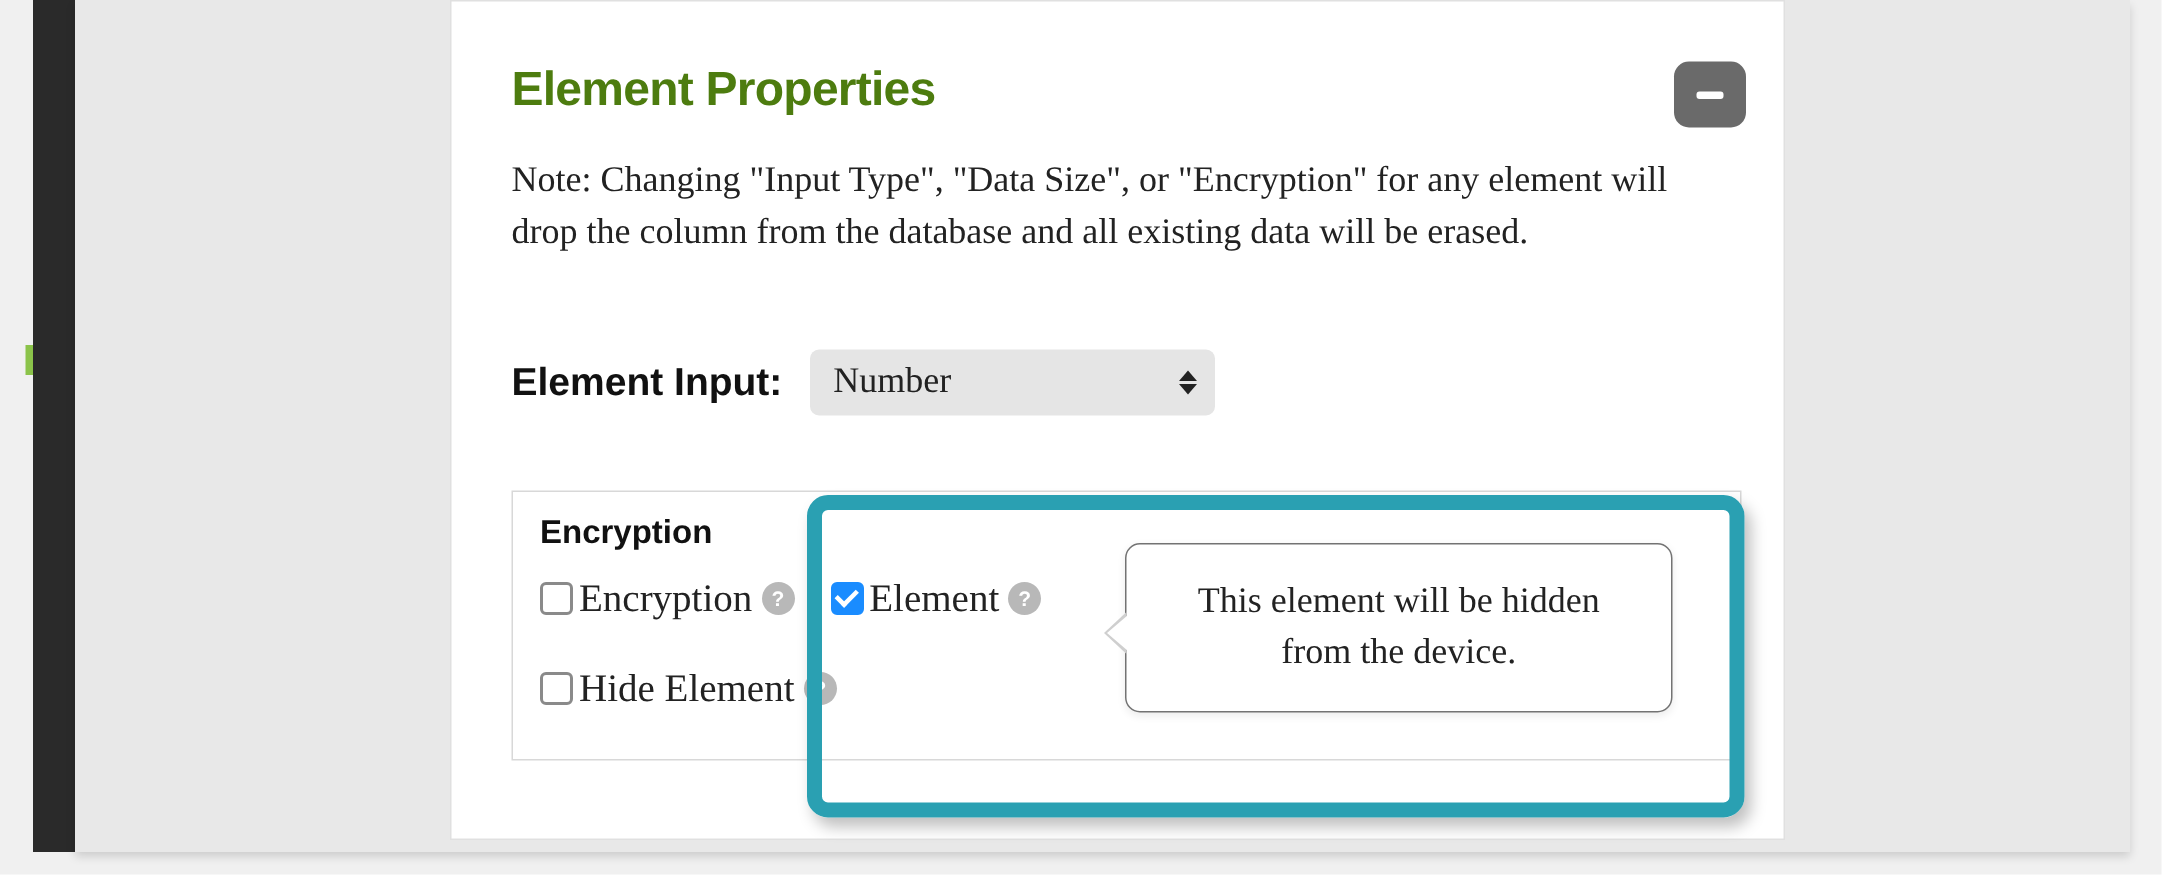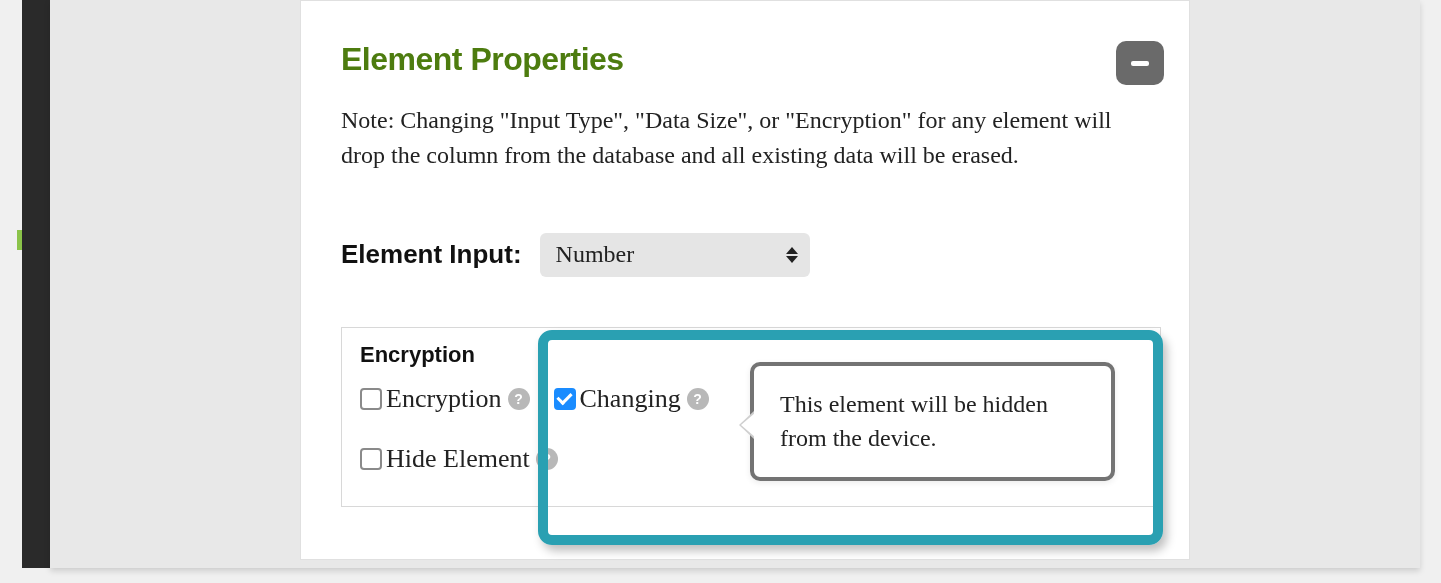--- a/index.html
+++ b/index.html
@@ -231,29 +231,30 @@
       height: 215px;
       z-index: 5;
       pointer-events: none;
     }
     .tooltip-box {
       position: absolute;
       left: 750px;
       top: 362px;
       width: 365px;
       background: #fff;
-      border: 4px solid #737373;
+      border: 1px solid #737373;
       border-radius: 10px;
       padding: 22px 26px;
       font-family: Georgia, "Times New Roman", serif;
       font-size: 24px;
       line-height: 1.4;
       color: #222;
       z-index: 4;
       box-shadow: 0 2px 6px rgba(0,0,0,0.08);
+      text-align: center;
     }
     .tooltip-pointer {
       position: absolute;
       left: -15px;
       top: 45px;
       width: 0; height: 0;
       border-top: 14px solid transparent;
       border-bottom: 14px solid transparent;
       border-right: 15px solid #cfcfcf;
     }
@@ -302,21 +303,21 @@
     <div class="attributes-box">
       <div class="attributes-title">Encryption</div>
       <div class="attr-row">
         <span class="attr-item">
           <span class="checkbox"></span>
           <span class="attr-label">Encryption</span>
           <span class="help-icon">?</span>
         </span>
         <span class="attr-item">
           <span class="checkbox checked"></span>
-          <span class="attr-label">Changing</span>
+          <span class="attr-label">Element</span>
           <span class="help-icon">?</span>
         </span>
       </div>
       <div class="attr-row attr-row-2">
         <span class="attr-item">
           <span class="checkbox"></span>
           <span class="attr-label">Hide Element</span>
           <span class="help-icon">?</span>
         </span>
       </div>

